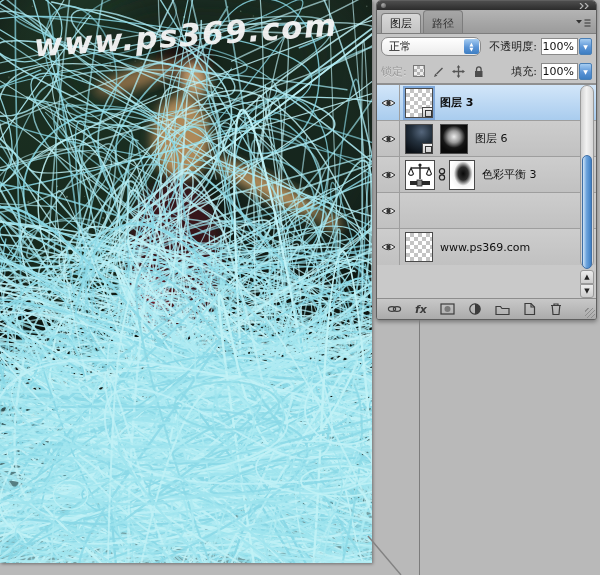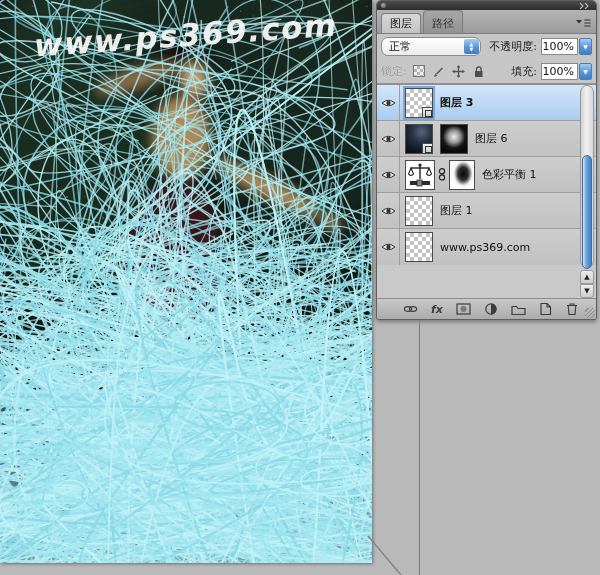--- a/index.html
+++ b/index.html
@@ -81,21 +81,21 @@
   .sb-thumb{position:absolute;left:2px;right:2px;top:70px;height:112px;border-radius:6px;
     border:1px solid #3f6fa6;background:linear-gradient(90deg,#cfe4f7,#6aa2dc 45%,#3f7fc4);}
   .sb-btn{position:absolute;left:0;right:0;height:14px;display:flex;align-items:center;justify-content:center;
     font-size:7px;color:#222;background:linear-gradient(#ececec,#cdcdcd);border:1px solid #9a9a9a;box-sizing:border-box;}
   .sb-up{bottom:15px;border-radius:3px 3px 0 0;}
   .sb-down{bottom:1px;border-radius:0 0 3px 3px;}
 
   
   .bottom-bar{position:absolute;left:0;right:0;bottom:0;height:21px;border-top:1px solid #8d8d8d;
     background:linear-gradient(#c8c8c8,#ababab);border-radius:0 0 2px 2px;
-    display:flex;align-items:center;gap:13px;padding-left:26px;box-sizing:border-box;}
+    display:flex;align-items:center;gap:13px;padding-left:10px;box-sizing:border-box;}
   .bb-icon{display:flex;align-items:center;justify-content:center;}
   .fx-label{font-size:11px;font-weight:bold;font-style:italic;color:#3c3c3c;line-height:1;}
   .resize-grip{position:absolute;right:1px;bottom:1px;width:10px;height:10px;
     background:repeating-linear-gradient(135deg,transparent 0 2px,#8e8e8e 2px 3px);}
 
   
   .vline{position:absolute;left:419px;top:320px;width:1px;height:255px;background:#7c7c7c;}
   .diag{position:absolute;left:358px;top:528px;}
 </style>
 </head>
@@ -692,34 +692,30 @@
             <path d="M21 6 l-2.5 6 a3 3 0 0 0 5 0 z" fill="none" stroke="#222" stroke-width="1.1"></path>
             <rect x="2" y="19" width="20" height="4" fill="#2a2a2a"></rect>
             <rect x="9" y="18" width="5" height="6" fill="#888" stroke="#222" stroke-width="0.8"></rect>
           </svg>
         </div>
         <svg width="8" height="15" viewBox="0 0 8 15">
           <circle cx="4" cy="4.2" r="2.6" fill="none" stroke="#222" stroke-width="1.2"></circle>
           <circle cx="4" cy="10.4" r="2.6" fill="none" stroke="#222" stroke-width="1.2"></circle>
         </svg>
         <div class="thumb mask-light" style="width:26px;"></div>
-        <span class="layer-label" style="margin-left:4px;">色彩平衡 1</span>
+        <span class="layer-label" style="margin-left:4px;">色彩平衡 3</span>
       </div>
     </div>
 
     <div class="layer-row">
       <div class="eye-cell">
         <svg width="15" height="10" viewBox="0 0 15 10">
           <path d="M1 5 Q7.5 -0.5 14 5 Q7.5 10.5 1 5 Z" fill="#e9e9e9" stroke="#333" stroke-width="1"></path>
           <circle cx="7.5" cy="5" r="2.2" fill="#333"></circle>
         </svg>
-      </div>
-      <div class="row-content">
-        <div class="thumb checker"></div>
-        <span class="layer-label">图层 1</span>
       </div>
     </div>
 
 
     <div class="layer-row" style="border-bottom:none;">
       <div class="eye-cell">
         <svg width="15" height="10" viewBox="0 0 15 10">
           <path d="M1 5 Q7.5 -0.5 14 5 Q7.5 10.5 1 5 Z" fill="#e9e9e9" stroke="#333" stroke-width="1"></path>
           <circle cx="7.5" cy="5" r="2.2" fill="#333"></circle>
         </svg>

